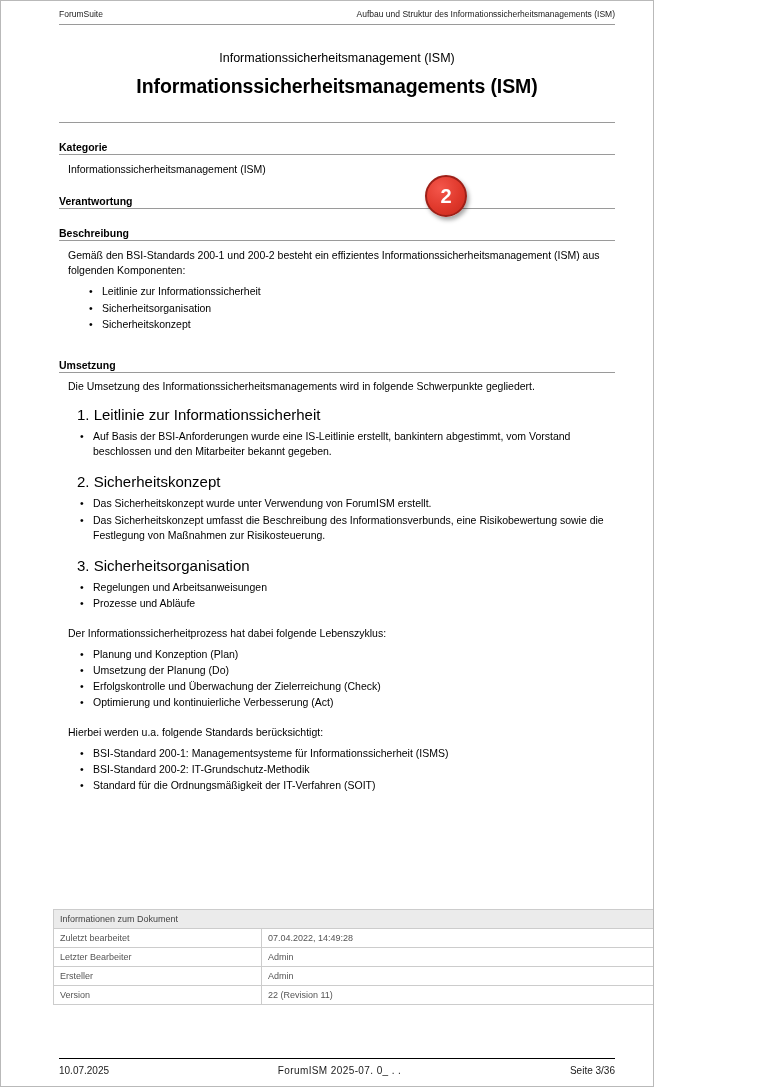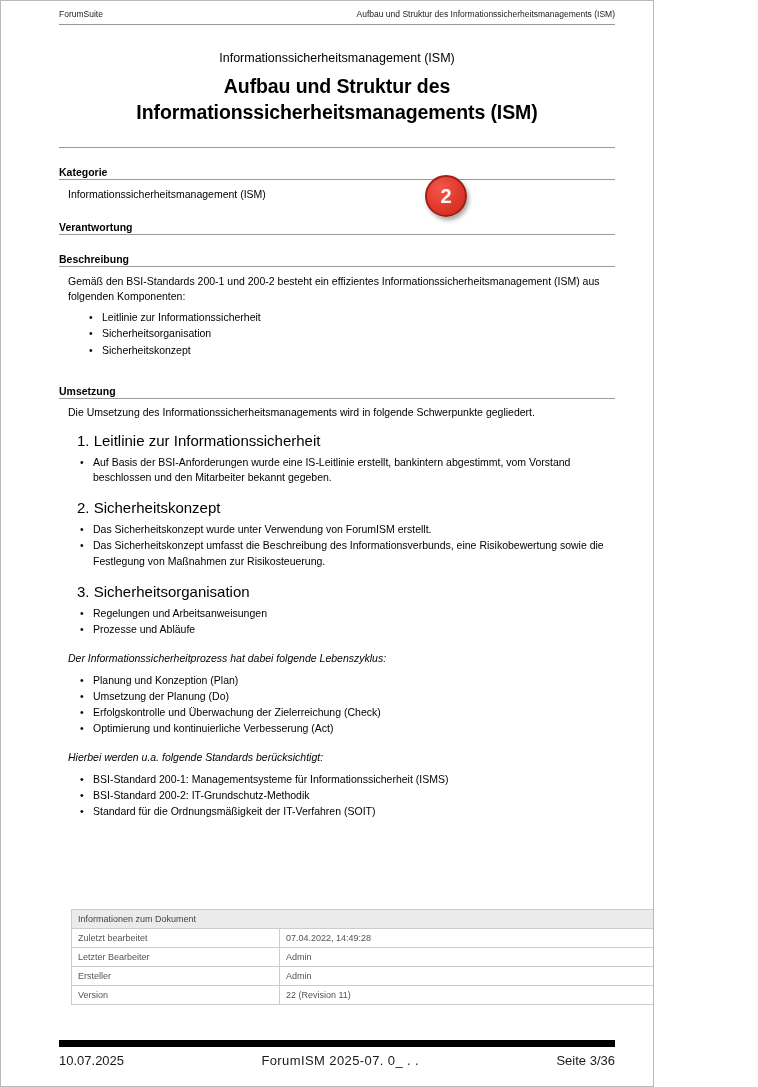--- a/index.html
+++ b/index.html
@@ -103,21 +103,20 @@
   }
   .sub-heading {
     font-size: 15px;
     font-weight: normal;
     margin: 14px 0 0 18px;
   }
   .sub-para {
     font-size: 10.5px;
     line-height: 1.45;
     margin: 14px 0 0 9px;
-    font-style: italic;
   }
   .spacer-sm { height: 8px; }
 
   
   .umsetzung-intro {
     font-size: 10.5px;
     padding: 7px 0 0 9px;
   }
 
   
@@ -136,21 +135,21 @@
     display: flex;
     align-items: center;
     justify-content: center;
     box-shadow: 2px 3px 4px rgba(0,0,0,0.35);
     box-sizing: border-box;
   }
 
   
   .docinfo {
     position: absolute;
-    left: 70px;
+    left: 52px;
     top: 908px;
     width: 662px;
     border-collapse: collapse;
     font-size: 9px;
     color: #555555;
   }
   .docinfo td {
     border: 1px solid #cccccc;
     padding: 3px 6px;
     height: 12px;
@@ -159,45 +158,44 @@
     background: #ebebeb;
     color: #444444;
   }
   .docinfo .label { width: 195px; }
 
   
   .footer {
     position: absolute;
     left: 58px;
     right: 38px;
-    bottom: 18px;
-    border-top: 7px solid #000000;
+    bottom: 10px;
+    border-top: 1px solid #000000;
     padding-top: 6px;
     display: flex;
     justify-content: space-between;
-    font-size: 13px;
+    font-size: 10px;
     color: #1a1a1a;
   }
   .footer .center { letter-spacing: 0.4px; }
 </style>
 </head>
 <body>
 
 <div class="page">
   <div class="page-inner">
 
     <div class="running-header">
       <div class="left">ForumSuite</div>
       <div class="right">Aufbau und Struktur des Informationssicherheitsmanagements (ISM)</div>
     </div>
 
     <div class="title-block">
       <div class="supertitle">Informationssicherheitsmanagement (ISM)</div>
       <div class="maintitle">
-        <div>Aufbau und Struktur des</div>
         <div>Informationssicherheitsmanagements (ISM)</div>
       </div>
     </div>
     <div class="title-rule"></div>
 
     <div class="section">
       <div class="section-title">Kategorie</div>
       <div class="section-body">Informationssicherheitsmanagement (ISM)</div>
     </div>
 

